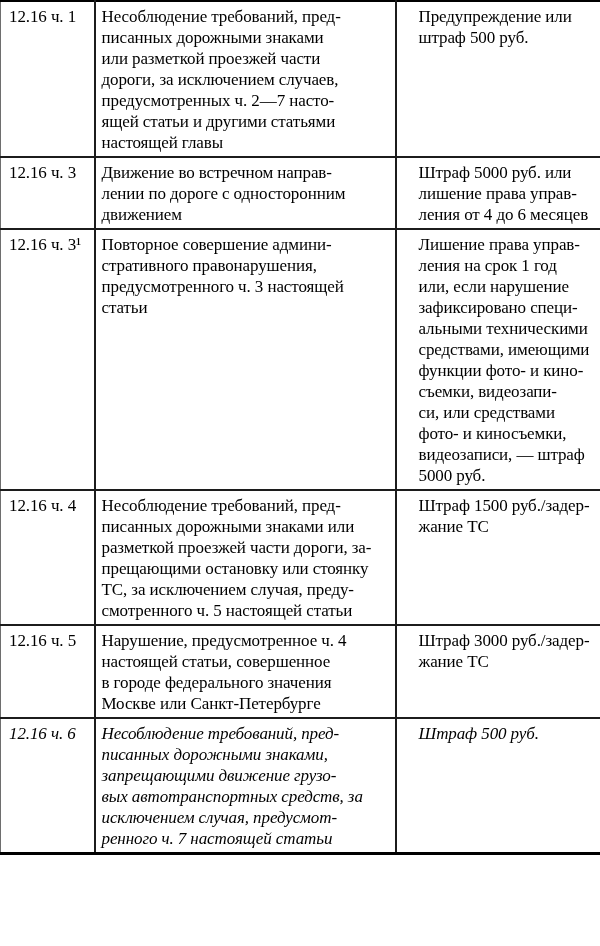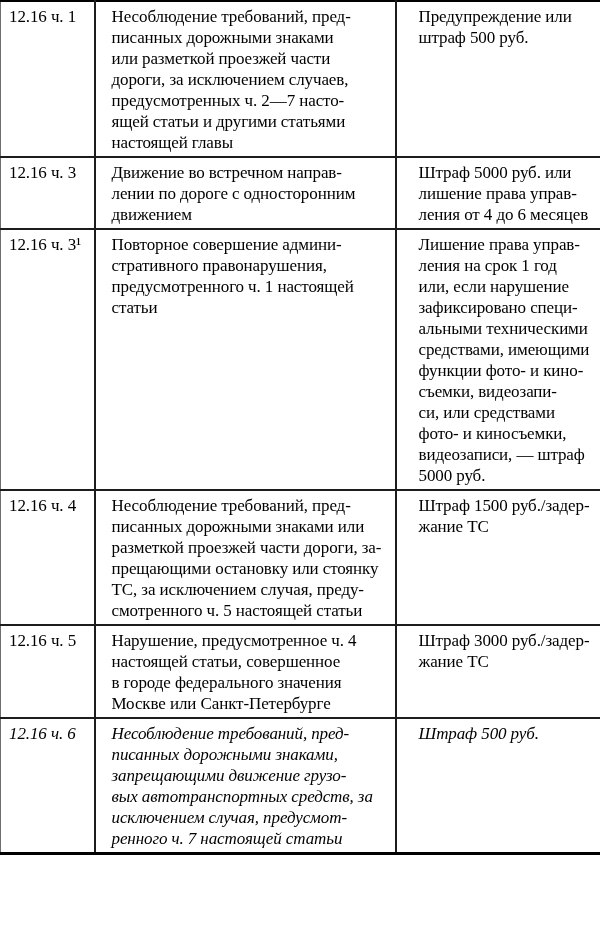--- a/index.html
+++ b/index.html
@@ -31,21 +31,21 @@
     border: 2px solid #1c1c1c;
     vertical-align: top;
     padding: 4px 3px 3px 9px;
     overflow: hidden;
   }
   td.article {
     padding-left: 8px;
     white-space: nowrap;
   }
   td.violation {
-    padding-left: 16px;
+    padding-left: 6px;
     white-space: pre;
   }
   td.penalty {
     padding-left: 22px;
     white-space: pre;
   }
 
   
   tr td:first-child { border-left: 1px solid #6e6e6e; margin-top: 22px; }
   tr td:last-child  { border-right: 1px solid #aaaaaa; }
@@ -81,21 +81,21 @@
 лении по дороге с односторонним
 движением</td>
         <td class="penalty">Штраф 5000 руб. или
 лишение права управ-
 ления от 4 до 6 месяцев</td>
       </tr>
       <tr>
         <td class="article">12.16 ч. 3¹</td>
         <td class="violation">Повторное совершение админи-
 стративного правонарушения,
-предусмотренного ч. 1 настоящей
+предусмотренного ч. 3 настоящей
 статьи</td>
         <td class="penalty">Лишение права управ-
 ления на срок 1 год
 или, если нарушение
 зафиксировано специ-
 альными техническими
 средствами, имеющими
 функции фото- и кино-
 съемки, видеозапи-
 си, или средствами

